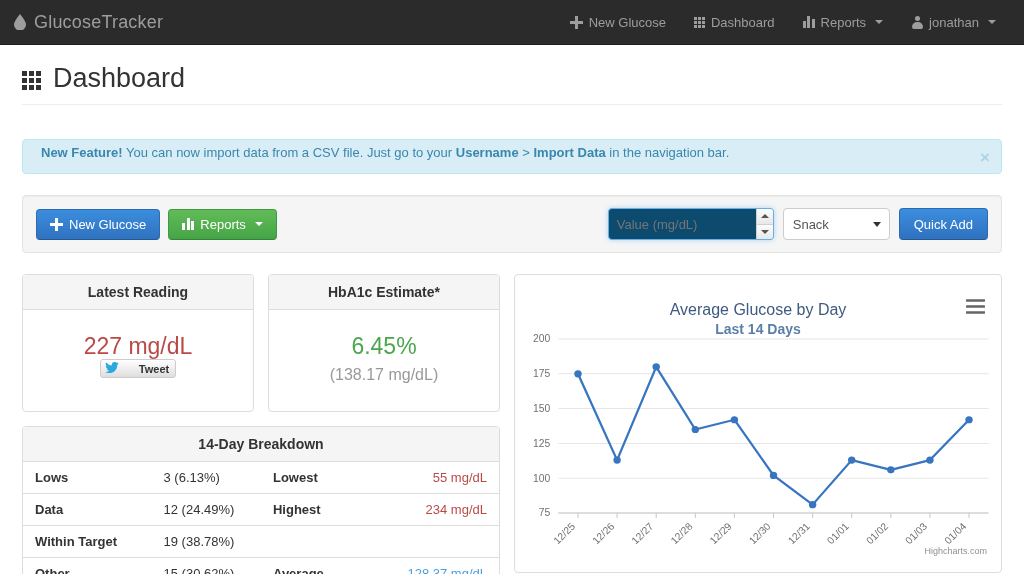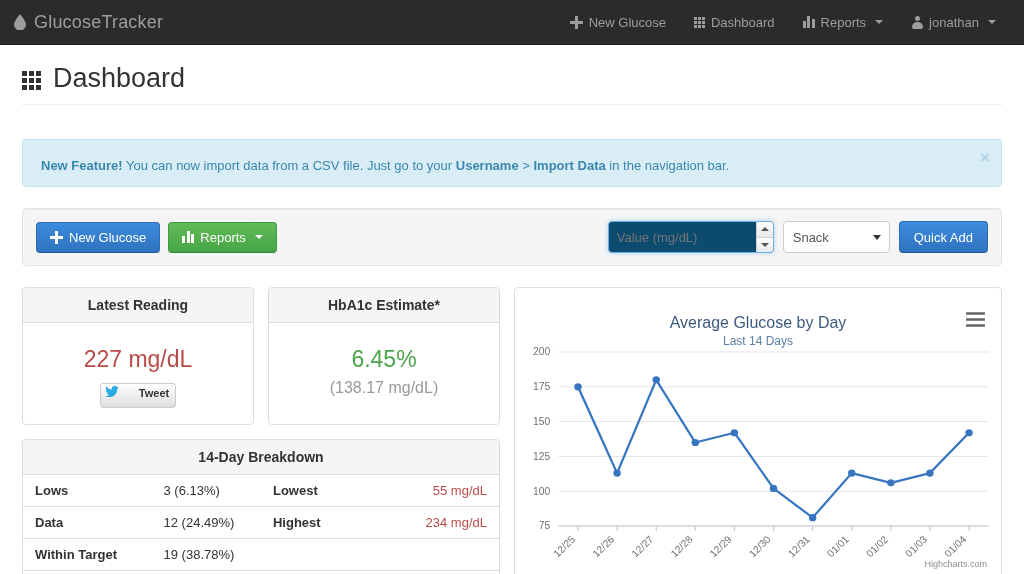--- a/index.html
+++ b/index.html
@@ -52,21 +52,21 @@
   .title-grid { display:grid; grid-template-columns:repeat(3,5px); grid-template-rows:repeat(3,5px); gap:2px; margin-top:3px; }
   .title-grid i { background:#333; display:block; }
   .head-rule { border:0; border-top:1px solid #eeeeee; margin:10px 0 0 0; }
 
   
   .content { padding:0 22px; }
 
   .alert {
     margin-top:20px;
     background:#d9edf7; border:1px solid #bce8f1; border-radius:4px;
-    color:#3a87ad; padding:18px 34px 13px 18px;
+    color:#3a87ad; padding:5px 34px 13px 18px;
     font-size:13px; position:relative;
   }
   .alert b { font-weight:bold; }
   .alert-close {
     position:absolute; right:11px; top:9px; color:#3a87ad; opacity:.25;
     font-size:17px; line-height:1; cursor:pointer; font-weight:bold;
   }
 
   .toolbar {
     margin-top:21px;
@@ -132,40 +132,40 @@
   }
   .stat-row { display:flex; gap:14px; }
   .stat-card { flex:1; }
   .stat-body { padding:24px 10px 18px 10px; text-align:center; height:101px; }
   .stat-big { font-size:23px; line-height:1.1; }
   .stat-red { color:#b94a48; }
   .stat-green { color:#4ca64c; }
   .stat-sub { color:#999999; font-size:16px; margin-top:7px; }
 
   .tweet-btn {
-    display:inline-flex; align-items:center; gap:20px; margin-top:11px;
+    display:inline-flex; align-items:center; gap:20px; 
     border:1px solid #cccccc; border-radius:3px;
     background:linear-gradient(#ffffff,#dedede);
-    padding:2px 6px 8px 4px; font-size:11px; font-weight:bold; color:#333; cursor:pointer;
+    padding:2px 6px 2px 4px; font-size:11px; font-weight:bold; color:#333; cursor:pointer;
   }
 
   table.breakdown { width:100%; border-collapse:collapse; font-size:13px; }
   table.breakdown td { padding:8px 12px; border-top:1px solid #dddddd; }
   table.breakdown tr:first-child td { border-top:0; }
   td.lbl { font-weight:bold; width:27%; }
   td.val { width:23%; }
   td.lbl2 { font-weight:bold; width:25%; }
   td.val2 { text-align:right; }
   .txt-red { color:#b94a48; }
   .txt-blue { color:#4a9fe0; }
 
   
   .chart-panel { border:1px solid #dddddd; border-radius:4px; background:#fff; height:299px; position:relative; }
   .chart-title { text-align:center; padding-top:26px; font-size:16px; color:#3d5a80; }
-  .chart-sub { text-align:center; font-size:12px; color:#5b7fa6; margin-top:2px; }
+  .chart-sub { text-align:center; font-size:14px; color:#5b7fa6; margin-top:2px;font-weight:bold; }
   .burger { position:absolute; right:16px; top:24px; width:19px; cursor:pointer; }
   .burger i { display:block; height:3px; background:#666; margin-bottom:3px; border-radius:1px;
                border-top:1px solid #8a8a8a; border-bottom:1px solid #8a8a8a; }
   .chart-credit { position:absolute; right:14px; bottom:16px; font-size:9px; color:#909090; }
   svg.plot { position:absolute; left:0; top:56px; width:100%; height:240px; }
   .axis-txt { font-family:"Liberation Sans", sans-serif; font-size:10px; fill:#707070; }
 </style>
 </head>
 <body>
 

